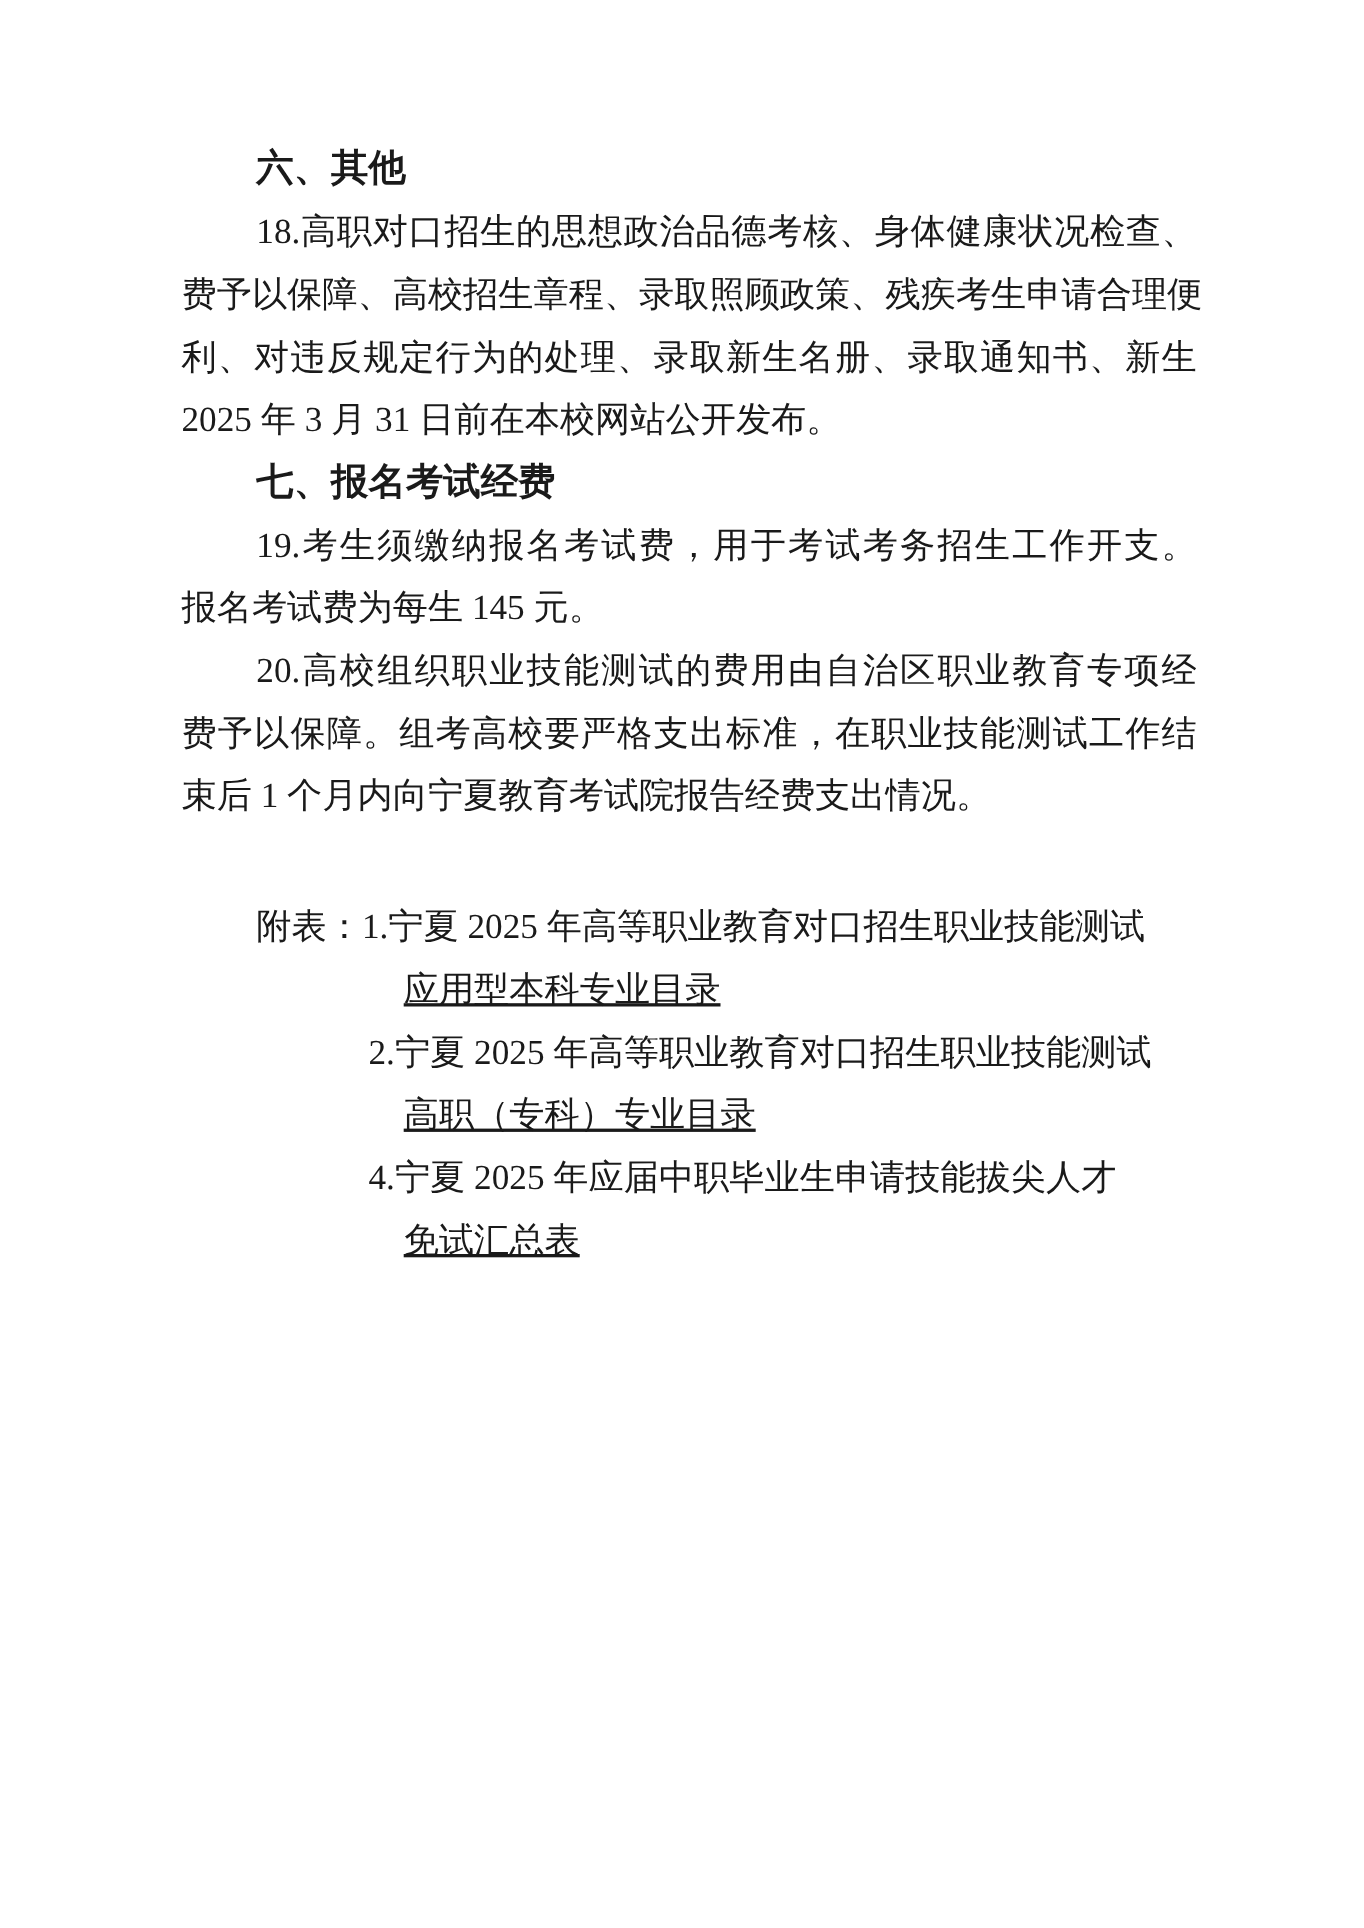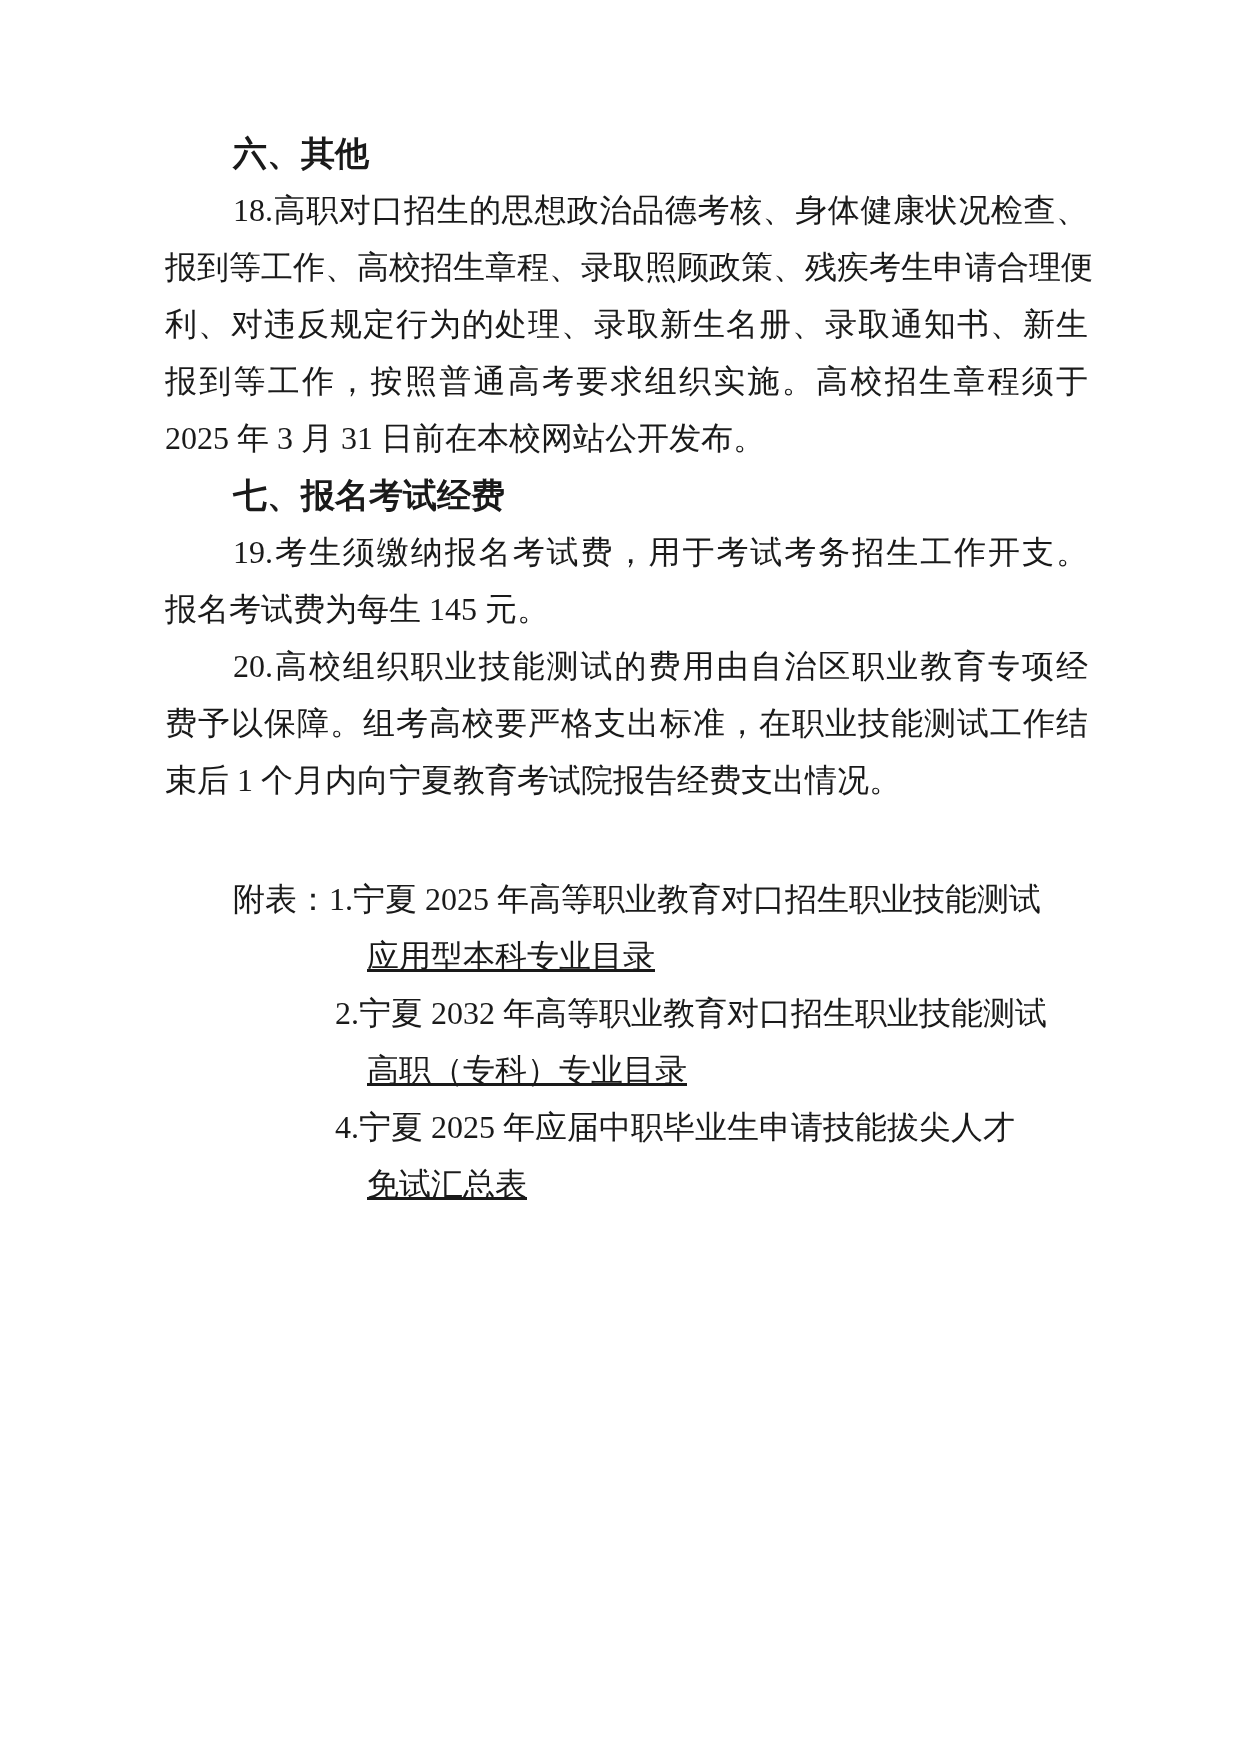--- a/index.html
+++ b/index.html
@@ -46,41 +46,40 @@
   .att-cont { padding-left: 202px; text-decoration: underline; }  
 </style>
 </head>
 <body>
 
 <div class="page">
 
   <div class="line heading indent2">六、其他</div>
 
   <div class="line just indent2">18.高职对口招生的思想政治品德考核、身体健康状况检查、</div>
-  <div class="line just">报到等工作、高校招生章程、录取照顾政策、残疾考生申请合理便</div>
+  <div class="line just">费予以保障、高校招生章程、录取照顾政策、残疾考生申请合理便</div>
   <div class="line just">利、对违反规定行为的处理、录取新生名册、录取通知书、新生</div>
-  <div class="line just">报到等工作，按照普通高考要求组织实施。高校招生章程须于</div>
   <div class="line">2025 年 3 月 31 日前在本校网站公开发布。</div>
 
   <div class="line heading indent2">七、报名考试经费</div>
 
   <div class="line just indent2">19.考生须缴纳报名考试费，用于考试考务招生工作开支。</div>
   <div class="line">报名考试费为每生 145 元。</div>
 
   <div class="line just indent2">20.高校组织职业技能测试的费用由自治区职业教育专项经</div>
   <div class="line just">费予以保障。组考高校要严格支出标准，在职业技能测试工作结</div>
   <div class="line">束后 1 个月内向宁夏教育考试院报告经费支出情况。</div>
 
   <div class="spacer"></div>
 
   <div class="line att-row">
     <span>附表：</span><span>1.宁夏 2025 年高等职业教育对口招生职业技能测试</span>
   </div>
   <div class="line att-cont">应用型本科专业目录</div>
 
-  <div class="line att-item">2.宁夏 2032 年高等职业教育对口招生职业技能测试</div>
+  <div class="line att-item">2.宁夏 2025 年高等职业教育对口招生职业技能测试</div>
   <div class="line att-cont">高职（专科）专业目录</div>
 
 
   <div class="line att-item">4.宁夏 2025 年应届中职毕业生申请技能拔尖人才</div>
   <div class="line att-cont">免试汇总表</div>
 
 </div>
 
 </body></html>

